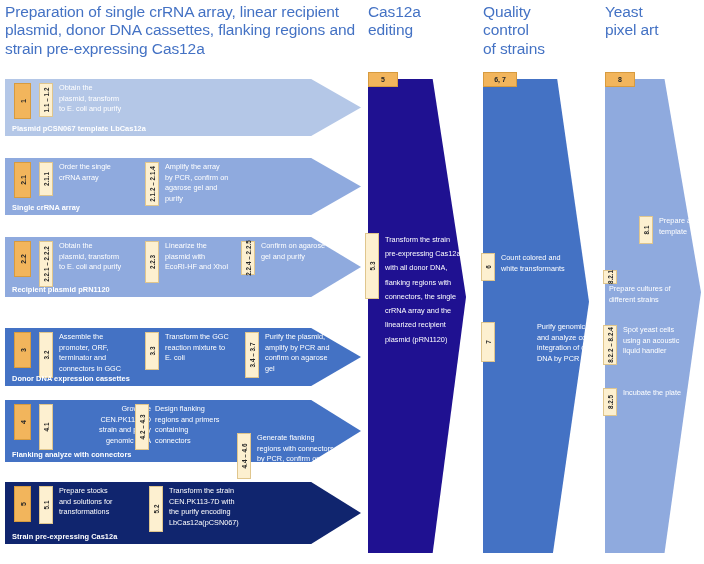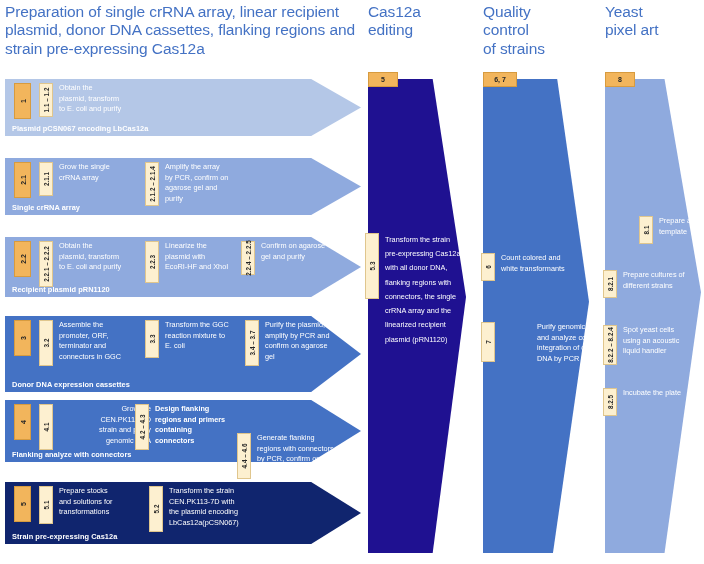--- a/index.html
+++ b/index.html
@@ -139,32 +139,32 @@
           <span>1</span>
         </div>
         <div class="step" style="left: 34px;">
           <div class="step-tag" style="height: 34px;">
             <span>1.1 – 1.2</span>
           </div>
           <div class="step-text" style="width: 110px;">Obtain the
 plasmid, transform
 to E. coli and purify</div>
         </div>
-        <div class="arrow-caption">Plasmid pCSN067 encoding LbCas12a</div>
+        <div class="arrow-caption">Plasmid pCSN067 template LbCas12a</div>
       </div>
       <div class="arrow-row" style="top: 158px; height: 57px;">
         <div class="arrow-body" style="background: rgb(143, 170, 222);"></div>
         <div class="row-tag">
           <span>2.1</span>
         </div>
         <div class="step" style="left: 34px;">
           <div class="step-tag" style="height: 34px;">
             <span>2.1.1</span>
           </div>
-          <div class="step-text" style="width: 98px;">Grow the single
+          <div class="step-text" style="width: 98px;">Order the single
 crRNA array</div>
         </div>
         <div class="step" style="left: 140px;">
           <div class="step-tag" style="height: 44px;">
             <span>2.1.2 – 2.1.4</span>
           </div>
           <div class="step-text" style="width: 100px;">Amplify the array
 by PCR, confirm on
 agarose gel and
 purify</div>
@@ -194,21 +194,21 @@
         </div>
         <div class="step" style="left: 236px;">
           <div class="step-tag" style="height: 34px;">
             <span>2.2.4 – 2.2.5</span>
           </div>
           <div class="step-text" style="width: 100px;">Confirm on agarose
 gel and purify</div>
         </div>
         <div class="arrow-caption">Recipient plasmid pRN1120</div>
       </div>
-      <div class="arrow-row" style="top: 316px; height: 76px;">
+      <div class="arrow-row" style="top: 328px; height: 58px;">
         <div class="arrow-body" style="background: rgb(68, 114, 196);"></div>
         <div class="row-tag">
           <span>3</span>
         </div>
         <div class="step" style="left: 34px;">
           <div class="step-tag" style="height: 46px;">
             <span>3.2</span>
           </div>
           <div class="step-text" style="width: 104px;">Assemble the
 promoter, ORF,
@@ -245,21 +245,21 @@
           </div>
           <div class="step-text" style="width: 92px;">Grow the
 CEN.PK113-7D
 strain and purify
 genomic DNA</div>
         </div>
         <div class="step" style="left: 130px;">
           <div class="step-tag" style="height: 46px;">
             <span>4.2 – 4.3</span>
           </div>
-          <div class="step-text" style="width: 104px; font-weight: bold;">Design flanking
+          <div class="step-text" style="width: 104px;">Design flanking
 regions and primers
 containing
 connectors</div>
         </div>
         <div class="step" style="left: 232px; margin-top: 29px;">
           <div class="step-tag" style="height: 46px;">
             <span>4.4 – 4.6</span>
           </div>
           <div class="step-text" style="width: 116px;">Generate flanking
 regions with connectors
@@ -280,21 +280,21 @@
           <div class="step-text" style="width: 100px;">Prepare stocks
 and solutions for
 transformations</div>
         </div>
         <div class="step" style="left: 144px;">
           <div class="step-tag" style="height: 46px;">
             <span>5.2</span>
           </div>
           <div class="step-text" style="width: 116px;">Transform the strain
 CEN.PK113-7D with
-the plasmid encoding
+the purify encoding
 LbCas12a(pCSN067)</div>
         </div>
         <div class="arrow-caption">Strain pre-expressing Cas12a</div>
       </div>
     </div>
 
   <div id="cas-shape"></div>
   <div id="cas-num">5</div>
   <div id="cas-step">
     <div class="step-tag">
@@ -327,21 +327,21 @@
   <div id="pix-shape"></div>
   <div id="pix-num">8</div>
   <div id="pix-host">
       <div class="pix-step" style="top: 216px; padding-left: 36px;">
         <div class="step-tag" style="height: 28px;">
           <span>8.1</span>
         </div>
         <div class="step-text">Prepare a picture
 template</div>
       </div>
-      <div class="pix-step" style="top: 270px;">
+      <div class="pix-step" style="top: 270px; flex-direction: column;">
         <div class="step-tag" style="height: 28px;">
           <span>8.2.1</span>
         </div>
         <div class="step-text">Prepare cultures of
 different strains</div>
       </div>
       <div class="pix-step" style="top: 325px;">
         <div class="step-tag" style="height: 40px;">
           <span>8.2.2 – 8.2.4</span>
         </div>

